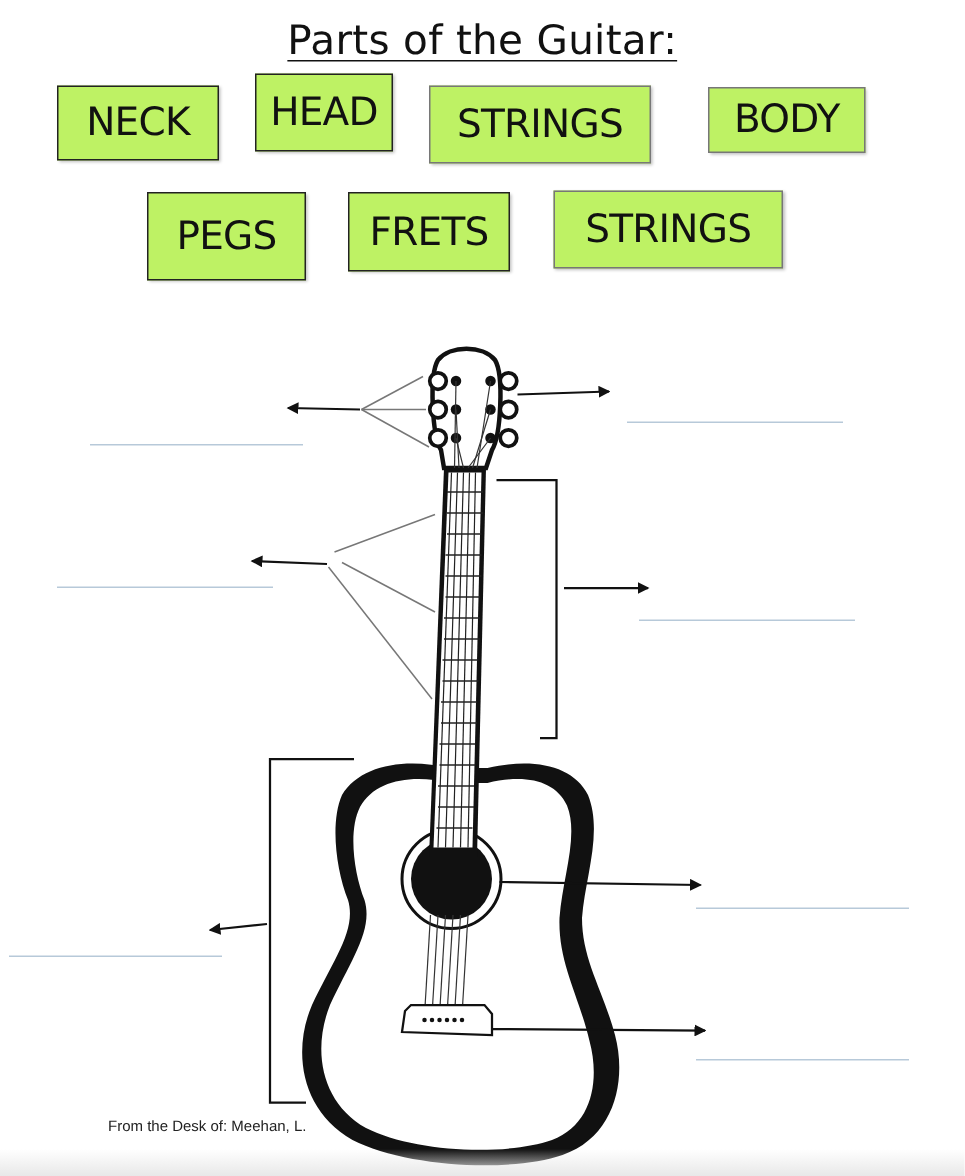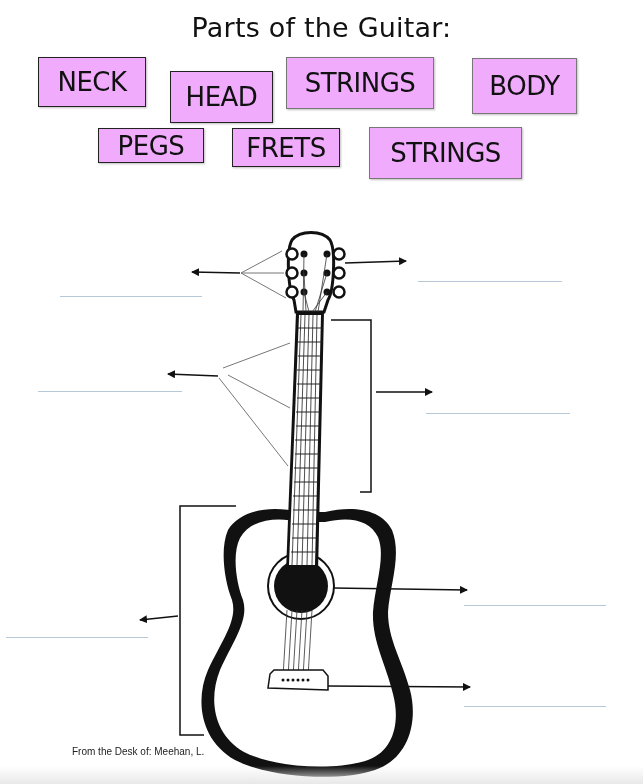--- a/index.html
+++ b/index.html
@@ -1,42 +1,42 @@
 <!DOCTYPE html>
 <html><head>
 <meta charset="utf-8">
 <style>
   html, body { margin: 0; padding: 0; background: #ffffff; }
   body { width: 643px; height: 784px; position: relative; overflow: hidden;
          font-family: "DejaVu Sans", sans-serif; color: #111; }
   .title { position: absolute; top: 12px; left: 0; width: 643px; text-align: center;
            font-size: 27px; font-weight: normal; letter-spacing: 0.2px; }
-  .title span { text-underline-offset: 4px; text-decoration-thickness: 1px; }
-  .word { position: absolute; border: 1.5px solid #222; background: #f0abfc;
+  .title span { text-decoration: underline; text-underline-offset: 4px; text-decoration-thickness: 1px; }
+  .word { position: absolute; border: 1.5px solid #222; background: #bef264;
           box-shadow: 1px 1px 2px rgba(0,0,0,0.25); display: flex; align-items: center; justify-content: center;
           font-size: 26px; letter-spacing: -0.5px; box-sizing: border-box; cursor: pointer; }
   .word.light { border-color: #777; }
   .blank { position: absolute; height: 0; border-top: 1.5px solid #b7c9d9; }
   .footer { position: absolute; left: 36px; top: 746px; font-size: 10px;
             font-family: "Liberation Sans", sans-serif; color: #222; padding-left: 36px; }
   .bottom-fade { position: absolute; left: 0; bottom: 0; width: 643px; height: 18px;
                  background: linear-gradient(to bottom, rgba(255,255,255,0), #e8e8e8); }
   svg { position: absolute; left: 0; top: 0; }
 </style>
 </head>
 <body>
 
 <div class="title"><span>Parts of the Guitar:</span></div>
 
 <div class="word" style="left:38px;top:57px;width:108px;height:50px;">NECK</div>
-<div class="word" style="left:170px;top:71px;width:103px;height:52px;">HEAD</div>
+<div class="word" style="left:170px;top:49px;width:92px;height:52px;">HEAD</div>
 <div class="word light" style="left:286px;top:57px;width:148px;height:52px;">STRINGS</div>
-<div class="word light" style="left:472px;top:58px;width:105px;height:56px;">BODY</div>
-<div class="word" style="left:98px;top:128px;width:106px;height:35px;">PEGS</div>
-<div class="word" style="left:232px;top:128px;width:108px;height:39px;">FRETS</div>
+<div class="word light" style="left:472px;top:58px;width:105px;height:44px;">BODY</div>
+<div class="word" style="left:98px;top:128px;width:106px;height:59px;">PEGS</div>
+<div class="word" style="left:232px;top:128px;width:108px;height:53px;">FRETS</div>
 <div class="word light" style="left:369px;top:127px;width:153px;height:52px;">STRINGS</div>
 
 <svg width="643" height="784" viewBox="0 0 643 784">
   <defs>
     <marker id="ah" markerWidth="8" markerHeight="8" refX="7" refY="4" orient="auto" markerUnits="userSpaceOnUse">
       <path d="M0,0 L8,4 L0,8 z" fill="#111"></path>
     </marker>
   </defs>
 
   <g>

